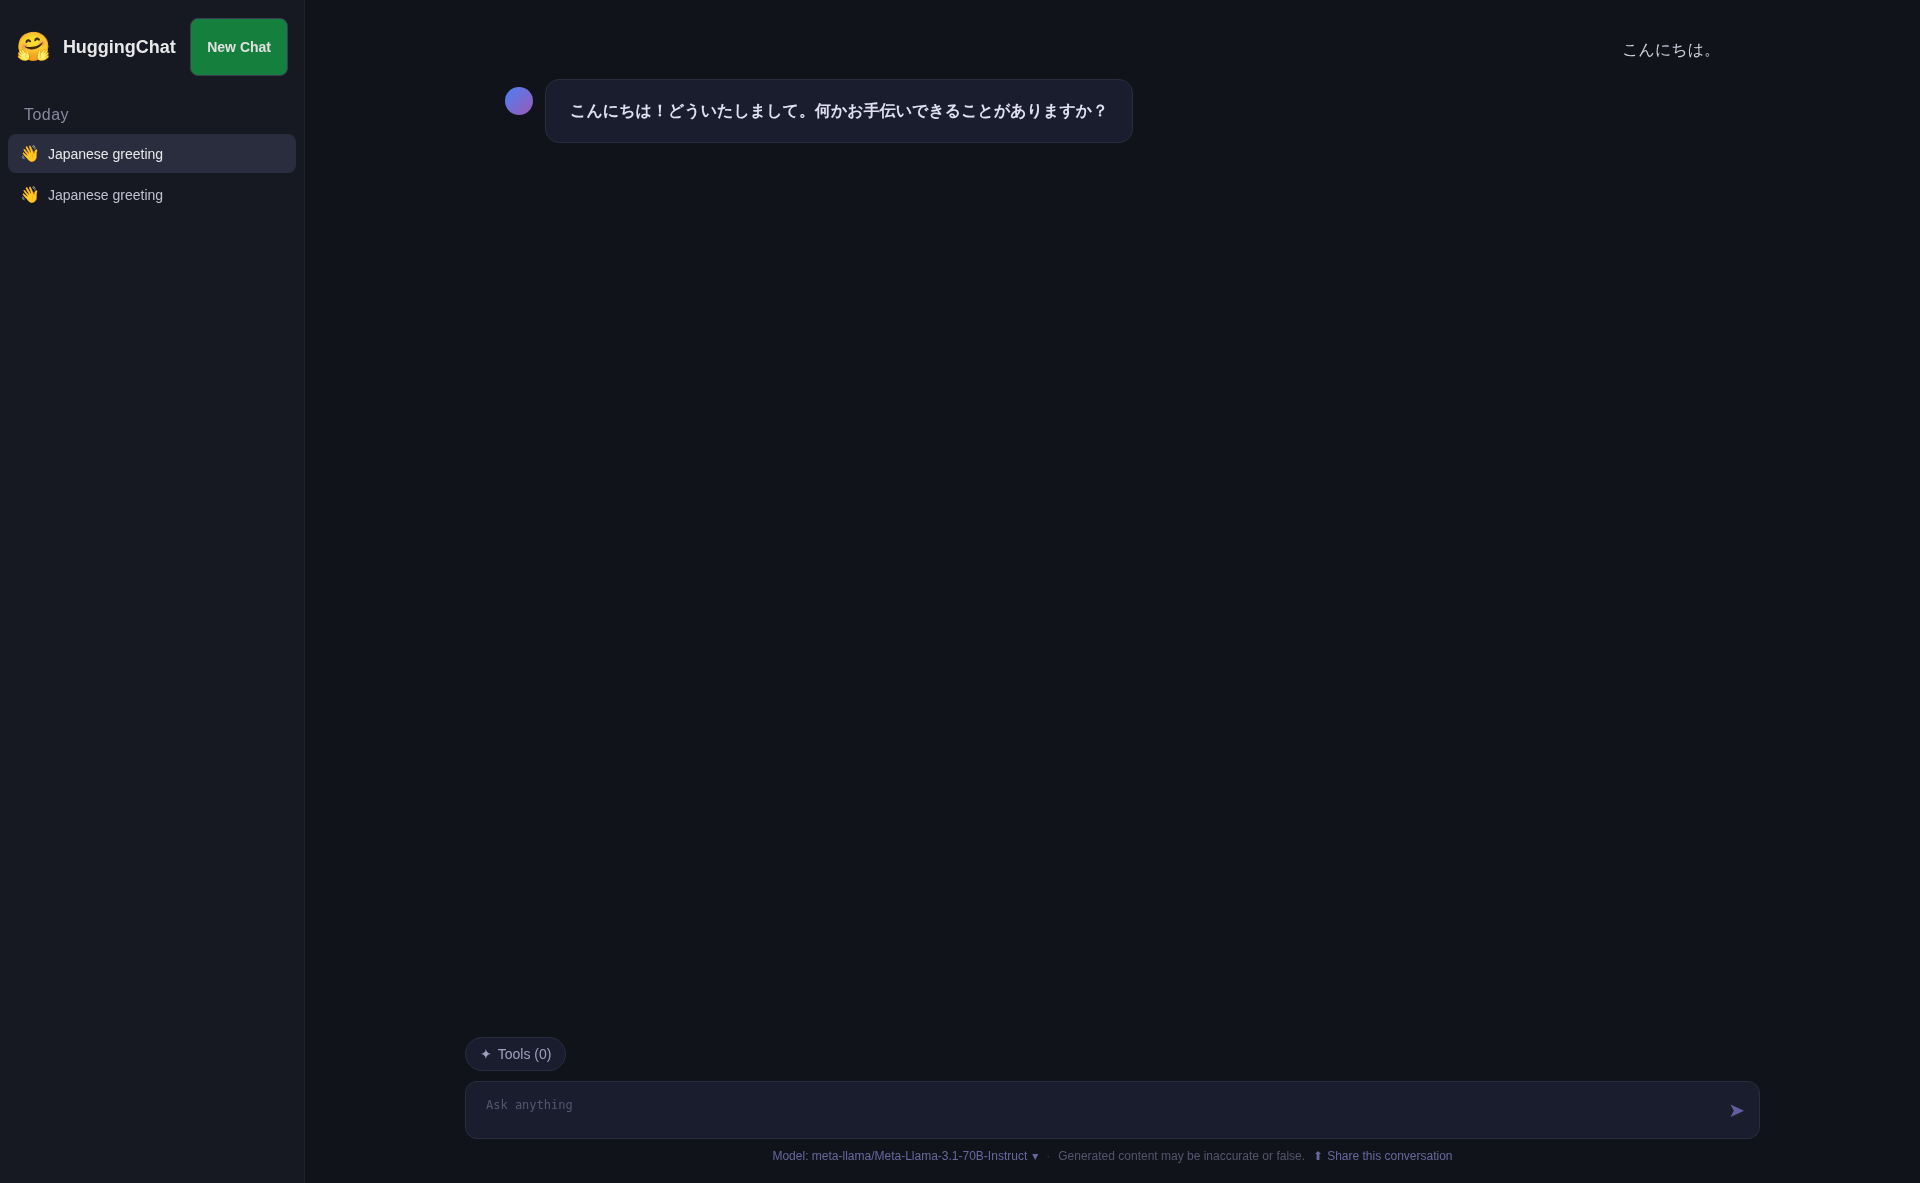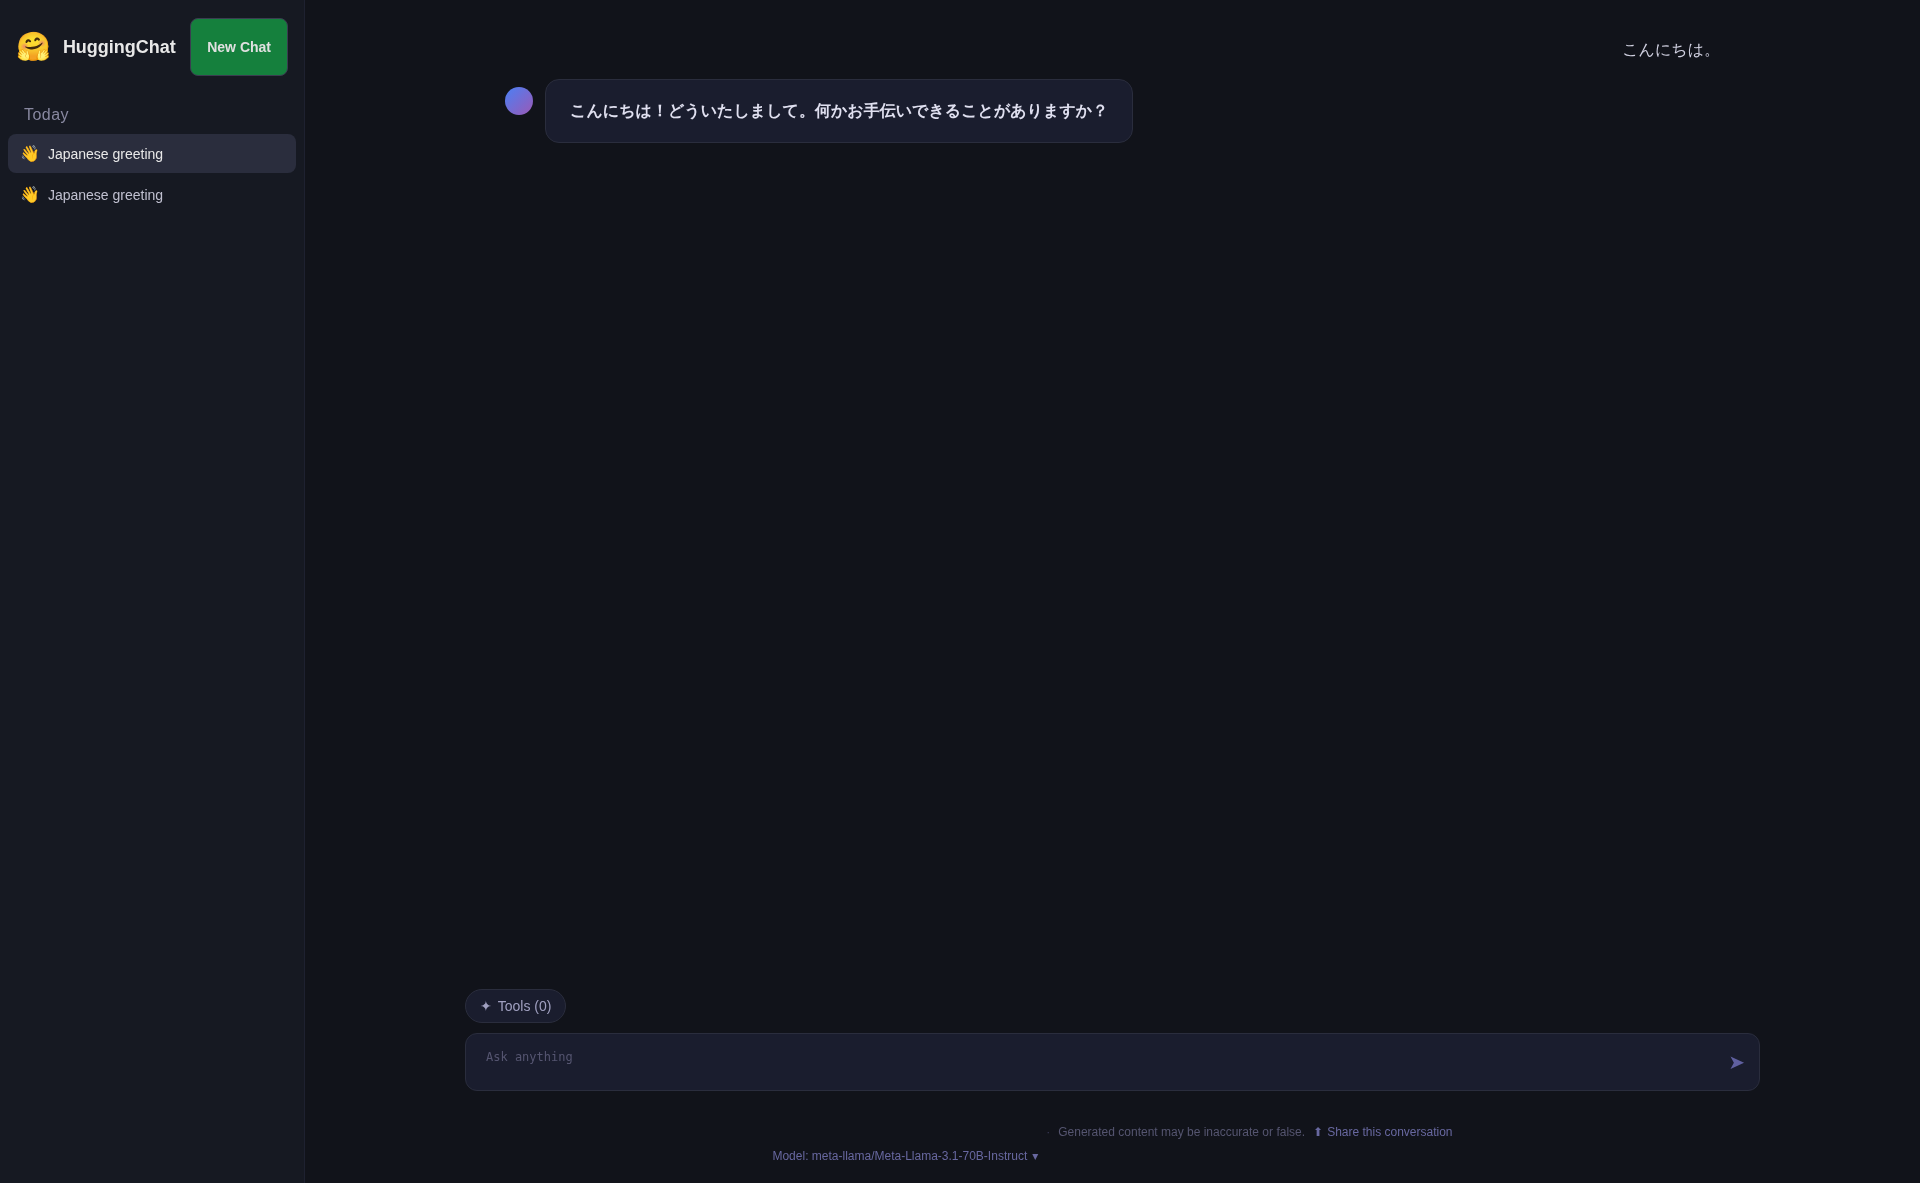--- a/index.html
+++ b/index.html
@@ -274,21 +274,20 @@
       justify-content: center;
       gap: 8px;
     }
 
     .footer-model-link {
       color: #6868a0;
       cursor: pointer;
       display: inline-flex;
       align-items: center;
       gap: 5px;
-      margin-top: 48px;
     }
 
     .share-link {
       color: #6868a0;
       cursor: pointer;
       display: inline-flex;
       align-items: center;
       gap: 4px;
     }
 

